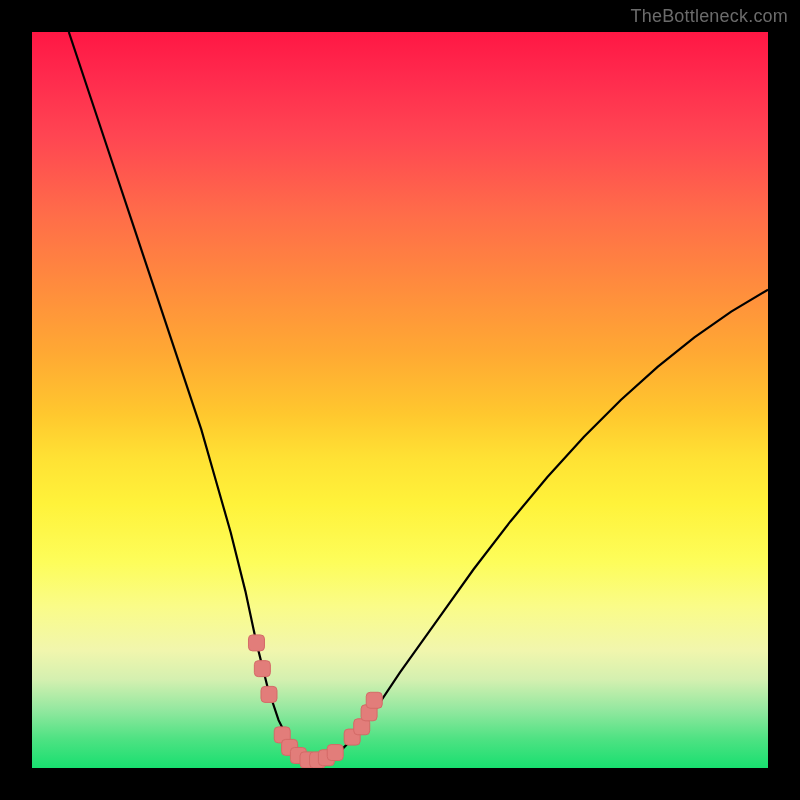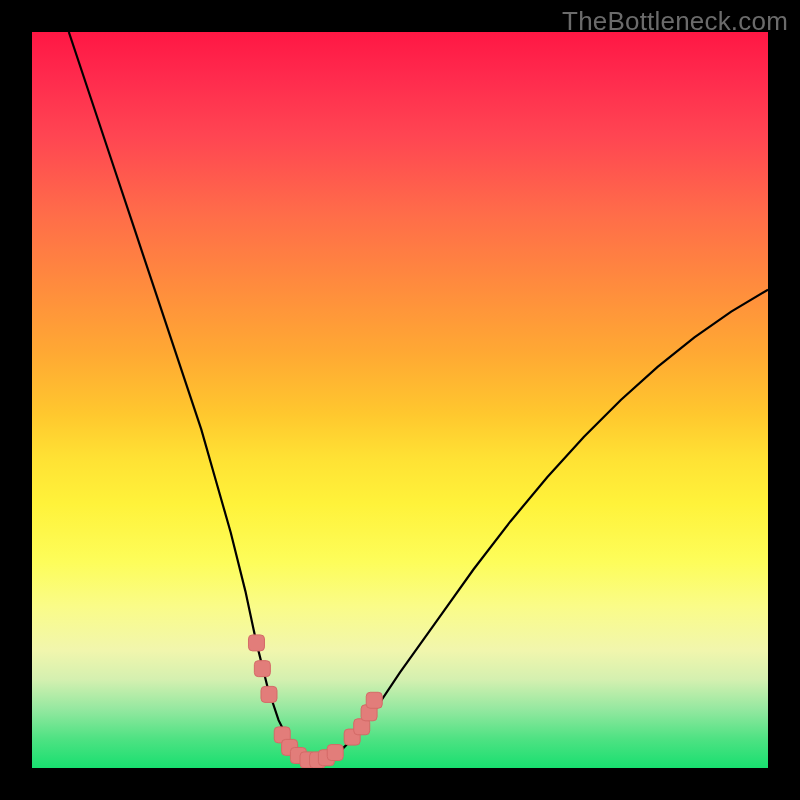--- a/index.html
+++ b/index.html
@@ -43,21 +43,21 @@
       #95e8a0 92%,
       #4fe283 96%,
       #18df6f 100%
     );
   }
   .watermark {
     position: absolute;
     top: 6px;
     right: 12px;
     color: #6b6b6b;
-    font-size: 26px;
+    font-size: 18px;
     letter-spacing: 0.2px;
     font-weight: 400;
     user-select: none;
   }
   svg.curve {
     position: absolute;
     left: 0;
     top: 0;
     width: 736px;
     height: 736px;

